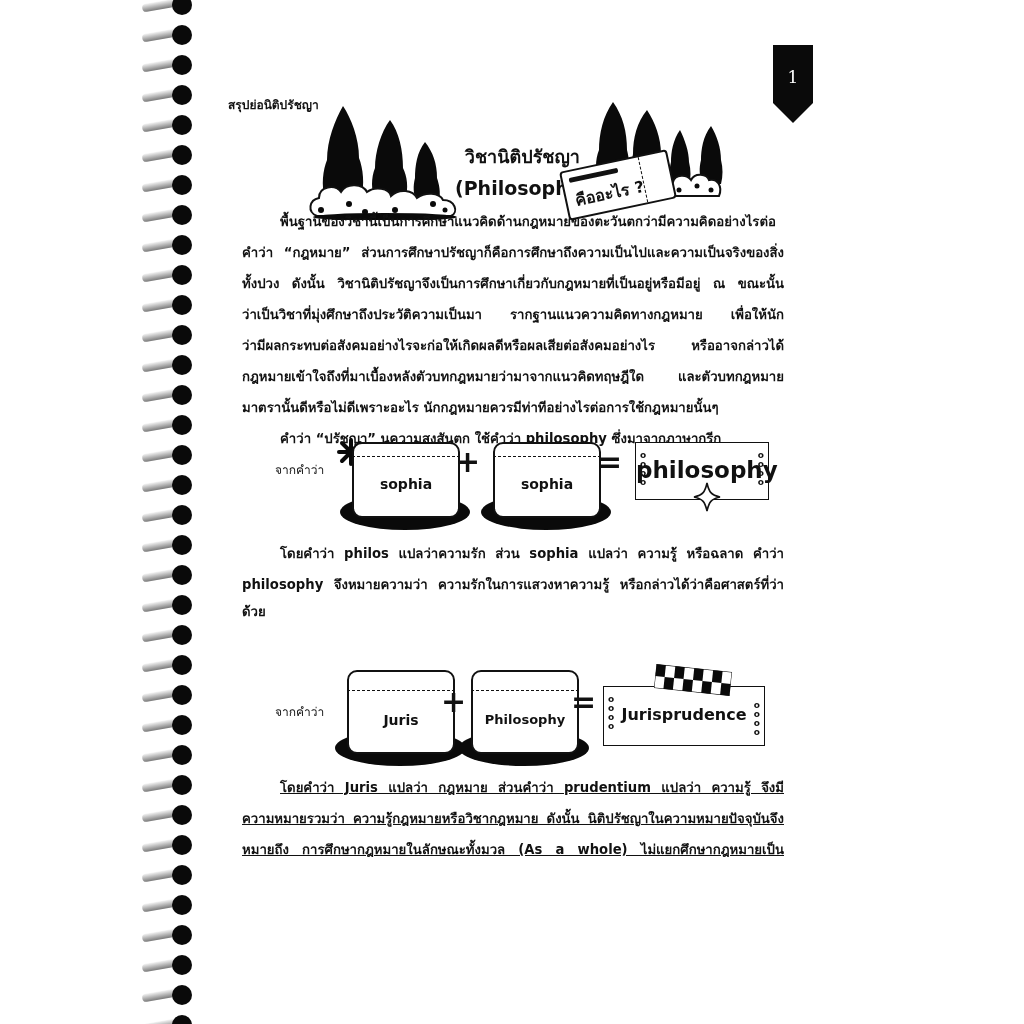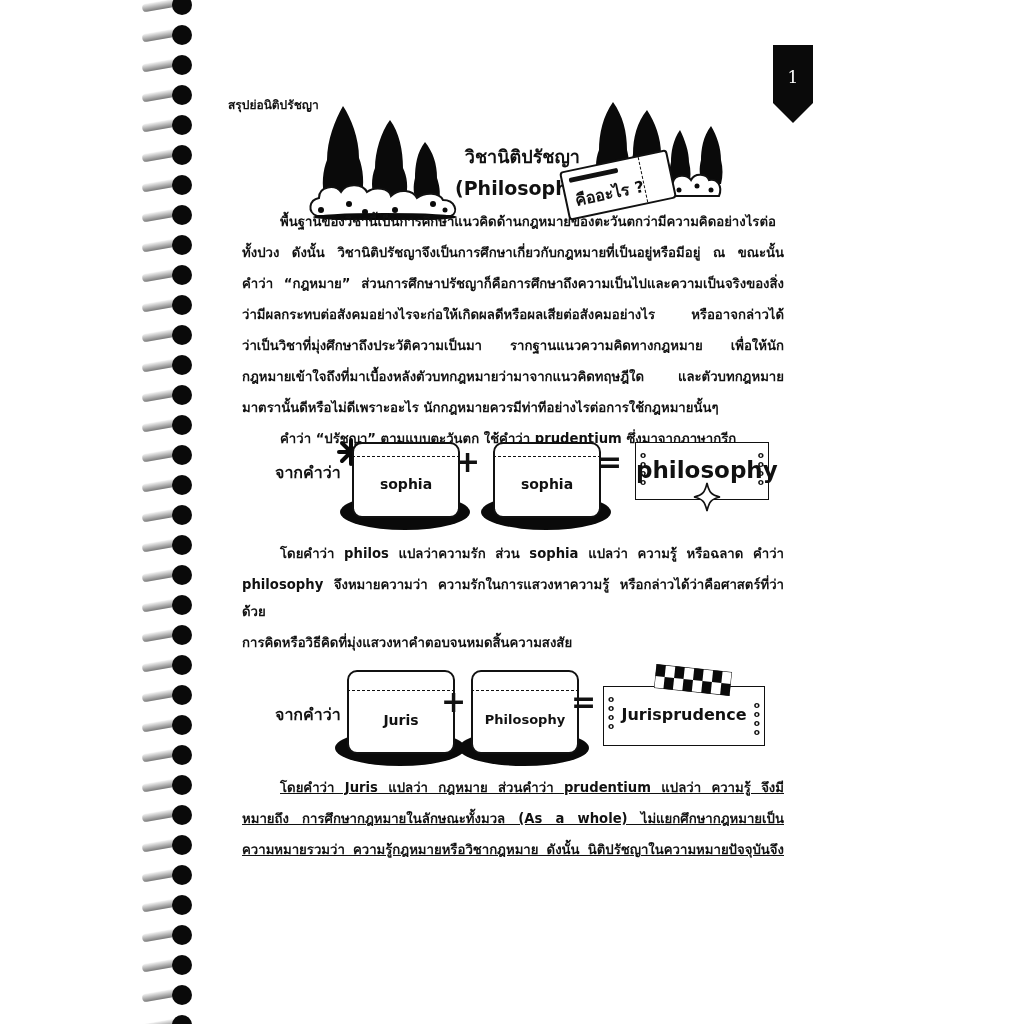--- a/index.html
+++ b/index.html
@@ -22,21 +22,21 @@
          border:2px solid #111; border-radius:4px; background:#fff; }
   .tag .bar { position:absolute; left:6px; top:6px; width:50px; height:5px; background:#111; border-radius:2px; }
   .tag .perf { position:absolute; left:78px; top:0; height:46px; border-left:1.5px dashed #111; }
   .tag .lbl { position:absolute; left:8px; top:17px; font-weight:bold; font-size:16px; }
   .illus { position:absolute; }
   .para { position:absolute; left:238px; width:550px; font-size:13.2px; font-weight:bold; line-height:27px; }
   .para p { margin:4px; text-align:justify; text-align-last:justify; }
   .para p.last { text-align-last:left; }
   .para p.indent { text-indent:38px; }
   .eq-row { position:absolute; left:275px; width:500px; }
-  .eq-lbl { position:absolute; font-size:16px; font-weight:bold; }
+  .eq-lbl { position:absolute; font-size:12px; font-weight:normal; }
   .hat { position:absolute; }
   .hat .brim { position:absolute; left:0; width:130px; height:36px; border-radius:50%; background:#0a0a0a; }
   .hat .box { position:absolute; left:12px; top:0; width:104px; height:72px; background:#fff; border:2px solid #111; border-radius:10px; }
   .hat .dash { position:absolute; left:12px; top:14px; width:108px; border-top:1.6px dashed #111; }
   .hat .word { position:absolute; left:12px; top:34px; width:108px; text-align:center; font-size:14px; font-weight:bold; }
   .op { position:absolute; font-size:30px; font-weight:bold; }
   .result { position:absolute; border:1.8px solid #111; background:#fff; }
   .result .holes { position:absolute; top:8px; font-size:9px; line-height:9px; font-weight:bold; }
   .result .word { position:absolute; left:0; width:100%; text-align:center; font-weight:bold; }
 </style>
@@ -234,27 +234,27 @@
 </div>
 
 <div class="tag">
   <div class="bar"></div>
   <div class="perf"></div>
   <div class="lbl">คืออะไร ?</div>
 </div>
 
 <div class="para" style="top:204px;">
   <p class="indent">พื้นฐานของวิชานี้เป็นการศึกษาแนวคิดด้านกฎหมายของตะวันตกว่ามีความคิดอย่างไรต่อ</p>
+  <p>คำว่า “กฎหมาย” ส่วนการศึกษาปรัชญาก็คือการศึกษาถึงความเป็นไปและความเป็นจริงของสิ่ง</p>
   <p>ทั้งปวง ดังนั้น วิชานิติปรัชญาจึงเป็นการศึกษาเกี่ยวกับกฎหมายที่เป็นอยู่หรือมีอยู่ ณ ขณะนั้น</p>
-  <p>คำว่า “กฎหมาย” ส่วนการศึกษาปรัชญาก็คือการศึกษาถึงความเป็นไปและความเป็นจริงของสิ่ง</p>
+  <p>ว่าเป็นวิชาที่มุ่งศึกษาถึงประวัติความเป็นมา รากฐานแนวความคิดทางกฎหมาย เพื่อให้นัก</p>
   <p>ว่ามีผลกระทบต่อสังคมอย่างไรจะก่อให้เกิดผลดีหรือผลเสียต่อสังคมอย่างไร หรืออาจกล่าวได้</p>
-  <p>ว่าเป็นวิชาที่มุ่งศึกษาถึงประวัติความเป็นมา รากฐานแนวความคิดทางกฎหมาย เพื่อให้นัก</p>
   <p>กฎหมายเข้าใจถึงที่มาเบื้องหลังตัวบทกฎหมายว่ามาจากแนวคิดทฤษฎีใด และตัวบทกฎหมาย</p>
   <p class="last">มาตรานั้นดีหรือไม่ดีเพราะอะไร นักกฎหมายควรมีท่าทีอย่างไรต่อการใช้กฎหมายนั้นๆ</p>
-  <p class="indent last">คำว่า “ปรัชญา” ตามแบบตะวันตก ใช้คำว่า prudentium ซึ่งมาจากภาษากรีก</p>
+  <p class="indent last">คำว่า “ปรัชญา” นความสงสันตก ใช้คำว่า philosophy ซึ่งมาจากภาษากรีก</p>
 </div>
 
 <div class="eq-row" style="top:436px;height:90px;">
   <div class="eq-lbl" style="left:0;top:24px;">จากคำว่า</div>
   <svg class="illus" style="left:62px;top:2px" width="28" height="28">
     <g stroke="#0a0a0a" stroke-width="4" stroke-linecap="round">
       <line x1="14" y1="2" x2="14" y2="26"></line>
         <line x1="2" y1="14" x2="26" y2="14"></line>
       <line x1="5" y1="5" x2="23" y2="23"></line>
         <line x1="23" y1="5" x2="5" y2="23"></line>
@@ -280,21 +280,20 @@
     <div class="word" style="top:14px;font-size:23px;">philosophy</div>
   </div>
   <svg class="illus" style="left:418px;top:46px" width="28" height="30">
     <path d="M14,1 C16,10 18,13 27,15 C18,17 16,20 14,29 C12,20 10,17 1,15 C10,13 12,10 14,1Z" fill="#fff" stroke="#111" stroke-width="1.6"></path>
   </svg>
 </div>
 
 <div class="para" style="top:536px;">
   <p class="indent">โดยคำว่า philos แปลว่าความรัก ส่วน sophia แปลว่า ความรู้ หรือฉลาด คำว่า</p>
   <p>philosophy จึงหมายความว่า ความรักในการแสวงหาความรู้ หรือกล่าวได้ว่าคือศาสตร์ที่ว่าด้วย</p>
-  <p class="last">การคิดหรือวิธีคิดที่มุ่งแสวงหาคำตอบจนหมดสิ้นความสงสัย</p>
 </div>
 
 <div class="eq-row" style="top:666px;height:100px;">
   <div class="eq-lbl" style="left:0;top:36px;">จากคำว่า</div>
   <div class="hat" style="left:60px;top:4px;">
     <div class="brim" style="top:60px;"></div>
     <div class="box" style="height:80px;"></div>
     <div class="dash" style="top:20px;"></div>
     <div class="word" style="top:42px;">Juris</div>
   </div>
@@ -321,15 +320,15 @@
       <rect x="9.5" y="12" width="9.5" height="12"></rect>
         <rect x="28.5" y="12" width="9.5" height="12"></rect>
         <rect x="47.5" y="12" width="9.5" height="12"></rect>
         <rect x="66.5" y="12" width="9.5" height="12"></rect>
     </g>
   </svg>
 </div>
 
 <div class="para" style="top:770px;text-decoration:underline;">
   <p class="indent">โดยคำว่า Juris แปลว่า กฎหมาย ส่วนคำว่า prudentium แปลว่า ความรู้ จึงมี</p>
+  <p>ความหมายรวมว่า ความรู้กฎหมายหรือวิชากฎหมาย ดังนั้น นิติปรัชญาในความหมายปัจจุบันจึง</p>
   <p>หมายถึง การศึกษากฎหมายในลักษณะทั้งมวล (As a whole) ไม่แยกศึกษากฎหมายเป็น</p>
-  <p>ความหมายรวมว่า ความรู้กฎหมายหรือวิชากฎหมาย ดังนั้น นิติปรัชญาในความหมายปัจจุบันจึง</p>
 </div>
 
 </body></html>

